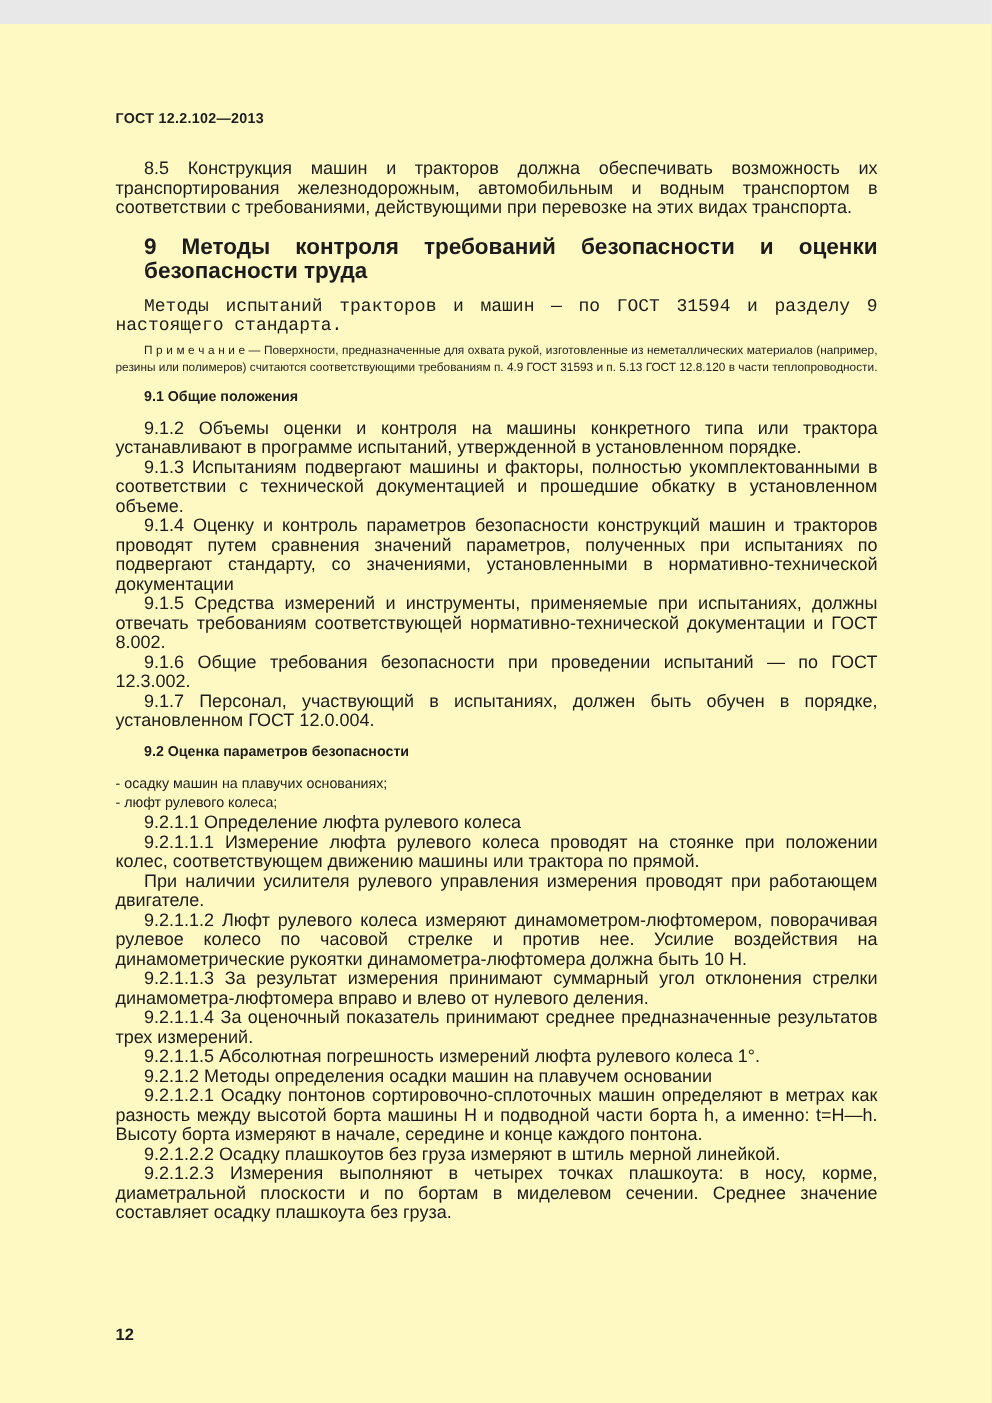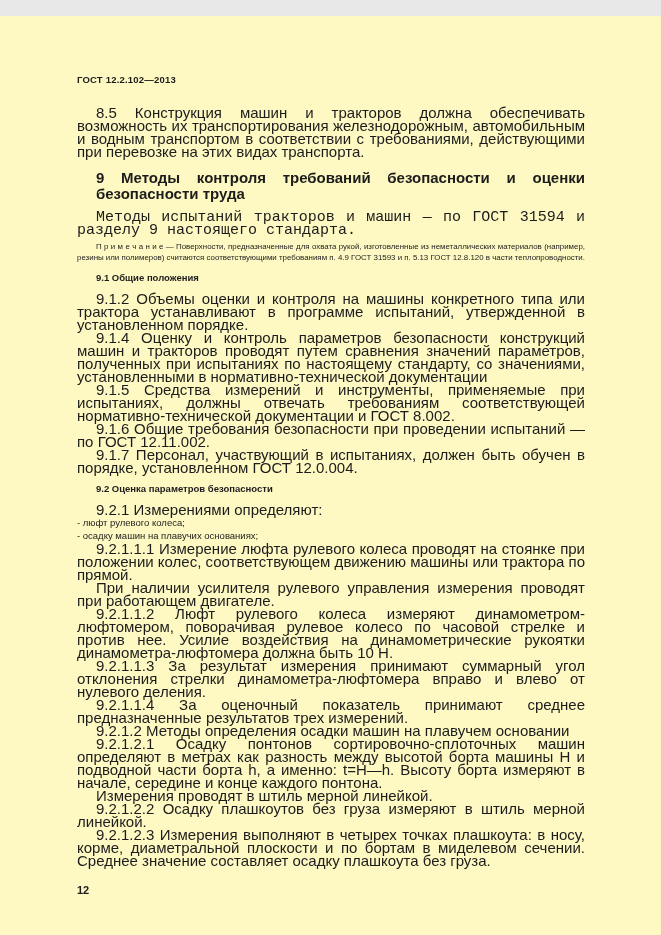--- a/index.html
+++ b/index.html
@@ -15,21 +15,21 @@
     padding: 58px 76px 0 77px;
     overflow: hidden;
   }
   .doc-header {
     font-size: 9.5px;
     font-weight: bold;
     margin: 0 0 21px 0;
     letter-spacing: 0.2px;
   }
   .para {
-    font-size: 15px;
+    font-size: 12px;
     line-height: 13px;
     text-align: justify;
     text-indent: 19px;
     margin: 0;
   }
   .list-item {
     font-size: 9.5px;
     line-height: 13px;
     text-align: left;
     text-indent: 0;
@@ -77,36 +77,37 @@
 
   <p class="h1">9 Методы контроля требований безопасности и оценки безопасности труда</p>
 
   <p class="para intro">Методы испытаний тракторов и машин — по ГОСТ 31594 и разделу 9 настоящего стандарта.</p>
 
   <p class="note">П р и м е ч а н и е  — Поверхности, предназначенные для охвата рукой, изготовленные из неметаллических материалов (например, резины или полимеров) считаются соответствующими требованиям п. 4.9 ГОСТ 31593 и п. 5.13 ГОСТ 12.8.120 в части теплопроводности.</p>
 
   <p class="h2">9.1 Общие положения</p>
 
   <p class="para">9.1.2 Объемы оценки и контроля на машины конкретного типа или трактора устанавливают в программе испытаний, утвержденной в установленном порядке.</p>
-  <p class="para">9.1.4 Оценку и контроль параметров безопасности конструкций машин и тракторов проводят путем сравнения значений параметров, полученных при испытаниях по настоящему стандарту, со значениями, установленными в нормативно-технической документации</p>
+  <p class="para">9.1.3 Испытаниям подвергают машины и факторы, полностью укомплектованными в соответствии с технической документацией и прошедшие обкатку в установленном объеме.</p>
+  <p class="para">9.1.4 Оценку и контроль параметров безопасности конструкций машин и тракторов проводят путем сравнения значений параметров, полученных при испытаниях по подвергают стандарту, со значениями, установленными в нормативно-технической документации</p>
   <p class="para">9.1.5 Средства измерений и инструменты, применяемые при испытаниях, должны отвечать требованиям соответствующей нормативно-технической документации и ГОСТ 8.002.</p>
-  <p class="para">9.1.6 Общие требования безопасности при проведении испытаний — по ГОСТ 12.11.002.</p>
+  <p class="para">9.1.6 Общие требования безопасности при проведении испытаний — по ГОСТ 12.3.002.</p>
   <p class="para">9.1.7 Персонал, участвующий в испытаниях, должен быть обучен в порядке, установленном ГОСТ 12.0.004.</p>
 
   <p class="h2">9.2 Оценка параметров безопасности</p>
 
-  <p class="para">9.2.1 Измерениями определяют:</p>
+  <p class="list-item">- осадку машин на плавучих основаниях;</p>
   <p class="list-item">- люфт рулевого колеса;</p>
-  <p class="list-item">- осадку машин на плавучих основаниях;</p>
+  <p class="para">9.2.1.1 Определение люфта рулевого колеса</p>
   <p class="para">9.2.1.1.1 Измерение люфта рулевого колеса проводят на стоянке при положении колес, соответствующем движению машины или трактора по прямой.</p>
   <p class="para">При наличии усилителя рулевого управления измерения проводят при работающем двигателе.</p>
   <p class="para">9.2.1.1.2 Люфт рулевого колеса измеряют динамометром-люфтомером, поворачивая рулевое колесо по часовой стрелке и против нее. Усилие воздействия на динамометрические рукоятки динамометра-люфтомера должна быть 10 Н.</p>
   <p class="para">9.2.1.1.3 За результат измерения принимают суммарный угол отклонения стрелки динамометра-люфтомера вправо и влево от нулевого деления.</p>
   <p class="para">9.2.1.1.4 За оценочный показатель принимают среднее предназначенные результатов трех измерений.</p>
+  <p class="para">9.2.1.1.5 Абсолютная погрешность измерений люфта рулевого колеса 1°.</p>
   <p class="para">9.2.1.2 Методы определения осадки машин на плавучем основании</p>
   <p class="para">9.2.1.2.1 Осадку понтонов сортировочно-сплоточных машин определяют в метрах как разность между высотой борта машины Н и подводной части борта h, а именно: t=Н—h. Высоту борта измеряют в начале, середине и конце каждого понтона.</p>
-  <p class="para">Измерения проводят в штиль мерной линейкой.</p>
   <p class="para">9.2.1.2.2 Осадку плашкоутов без груза измеряют в штиль мерной линейкой.</p>
   <p class="para">9.2.1.2.3 Измерения выполняют в четырех точках плашкоута: в носу, корме, диаметральной плоскости и по бортам в миделевом сечении. Среднее значение составляет осадку плашкоута без груза.</p>
 
   <div class="page-number">12</div>
 
 </div>
 
 </body></html>

